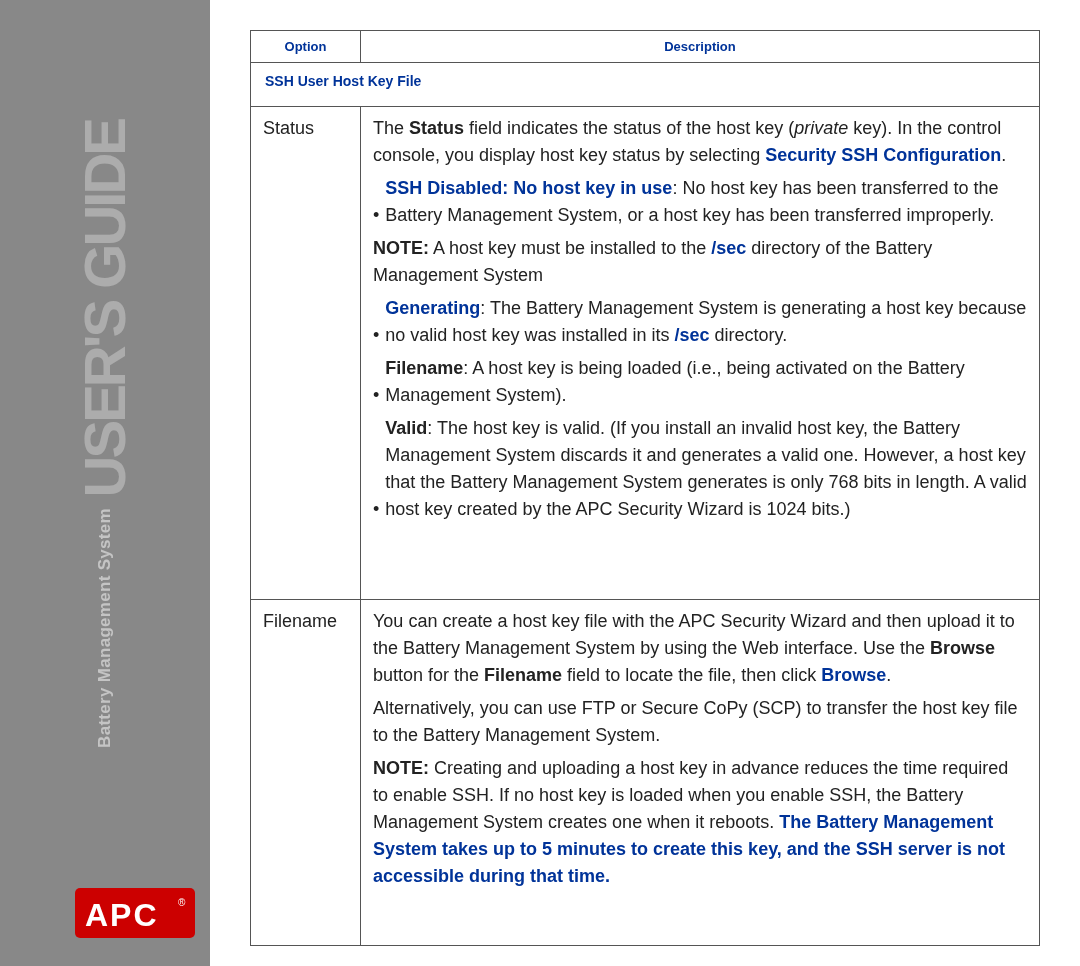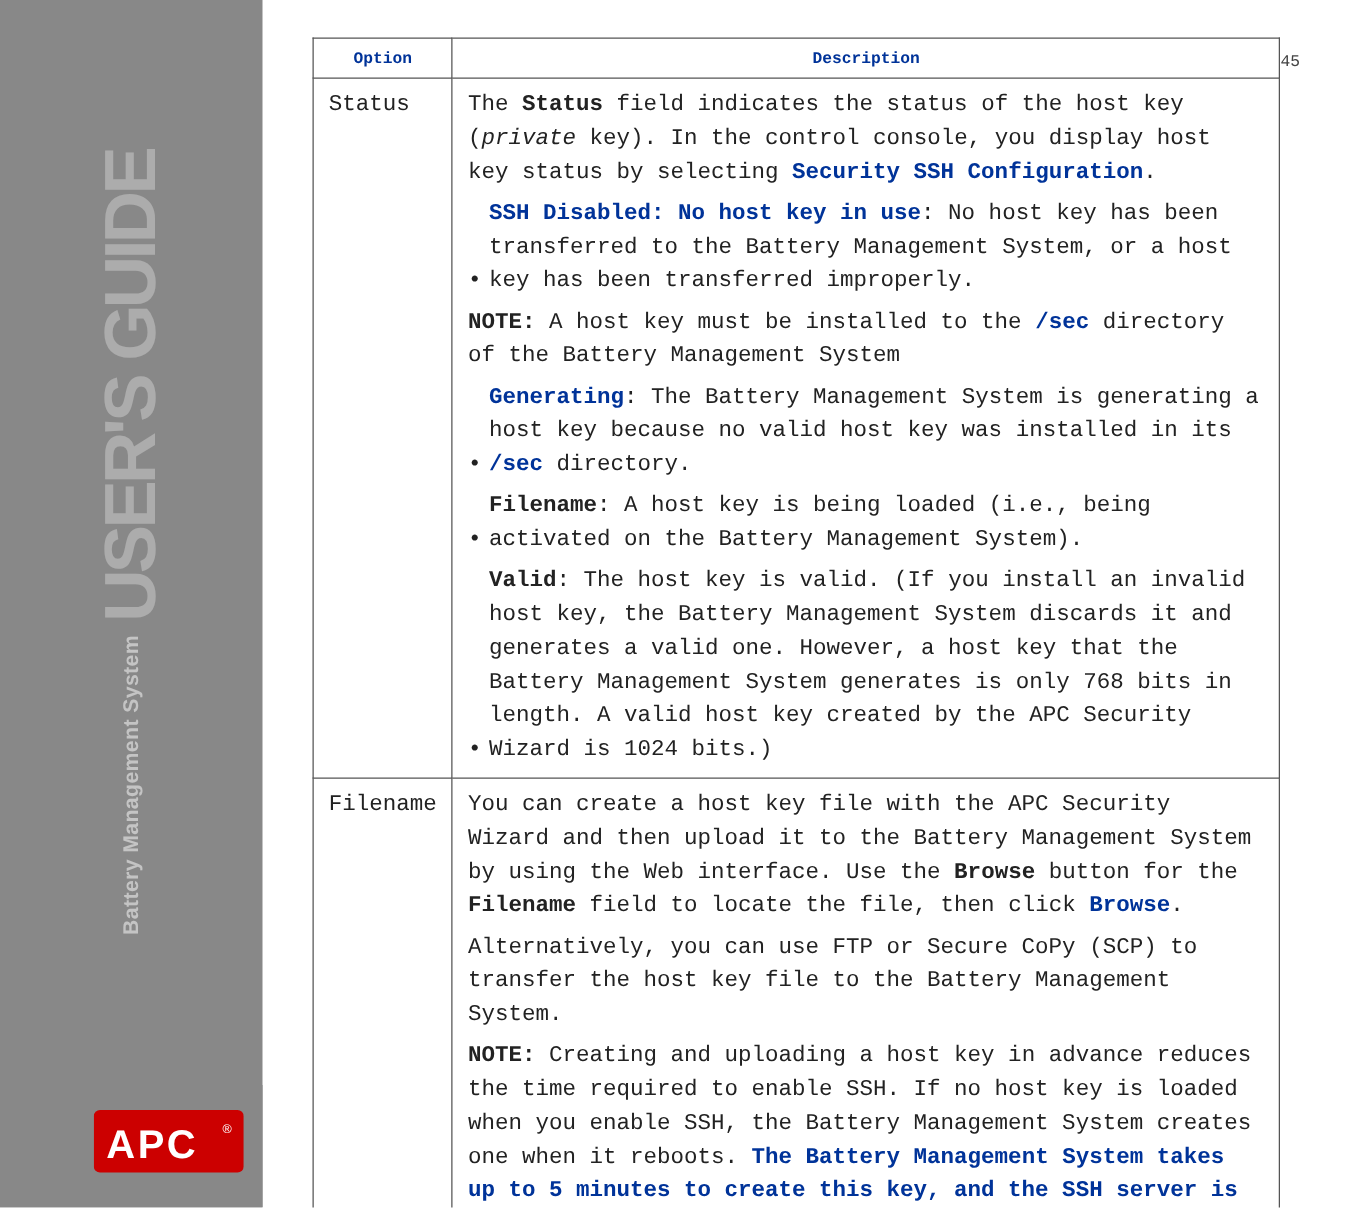--- a/index.html
+++ b/index.html
@@ -34,24 +34,23 @@
 
     
     .apc-logo {
       width: 120px;
       height: 55px;
     }
 
     
     .main-content {
       flex: 1;
-      padding: 30px 40px 4px 40px;
-      display: flex;
-      flex-direction: row;
-      font-family: Liberation Mono, monospace;
+      padding: 30px 40px 20px 40px;
+      display: flex;
+      flex-direction: column;
     }
 
     
     .doc-table {
       border-collapse: collapse;
       width: 100%;
       border: 1.5px solid #555555;
       flex: 1;
     }
 
@@ -182,20 +181,23 @@
 <div class="main-content">
   <table class="doc-table">
     <thead>
       <tr>
         <th class="option-col">Option</th>
         <th class="desc-col">Description</th>
       </tr>
     </thead>
     <tbody>
 
+      <tr class="section-header-row">
+        <td colspan="2">SSH User Host Key File</td>
+      </tr>
 
       <tr>
         <td class="option-col">
           <span>Status</span>
         </td>
         <td class="desc-col">
           <div class="paragraph">
             The <span class="bold">Status</span> field indicates the status of the host key (<span class="italic">private</span> key). In the control console, you display host key status by selecting <span class="blue-link">Security SSH Configuration</span>.
           </div>
           <div class="bullet-item paragraph">
@@ -228,16 +230,13 @@
             Alternatively, you can use FTP or Secure CoPy (SCP) to transfer the host key file to the Battery Management System.
           </div>
           <div class="paragraph">
             <span class="note-bold">NOTE:</span> Creating and uploading a host key in advance reduces the time required to enable SSH. If no host key is loaded when you enable SSH, the Battery Management System creates one when it reboots. <span class="blue-link">The Battery Management System takes up to 5 minutes to create this key, and the SSH server is not accessible during that time.</span>
           </div>
         </td>
       </tr>
     </tbody>
   </table>
 
-  <div class="footer">
-    <span>45</span>
-  </div>
 </div>
 
 </body></html>

